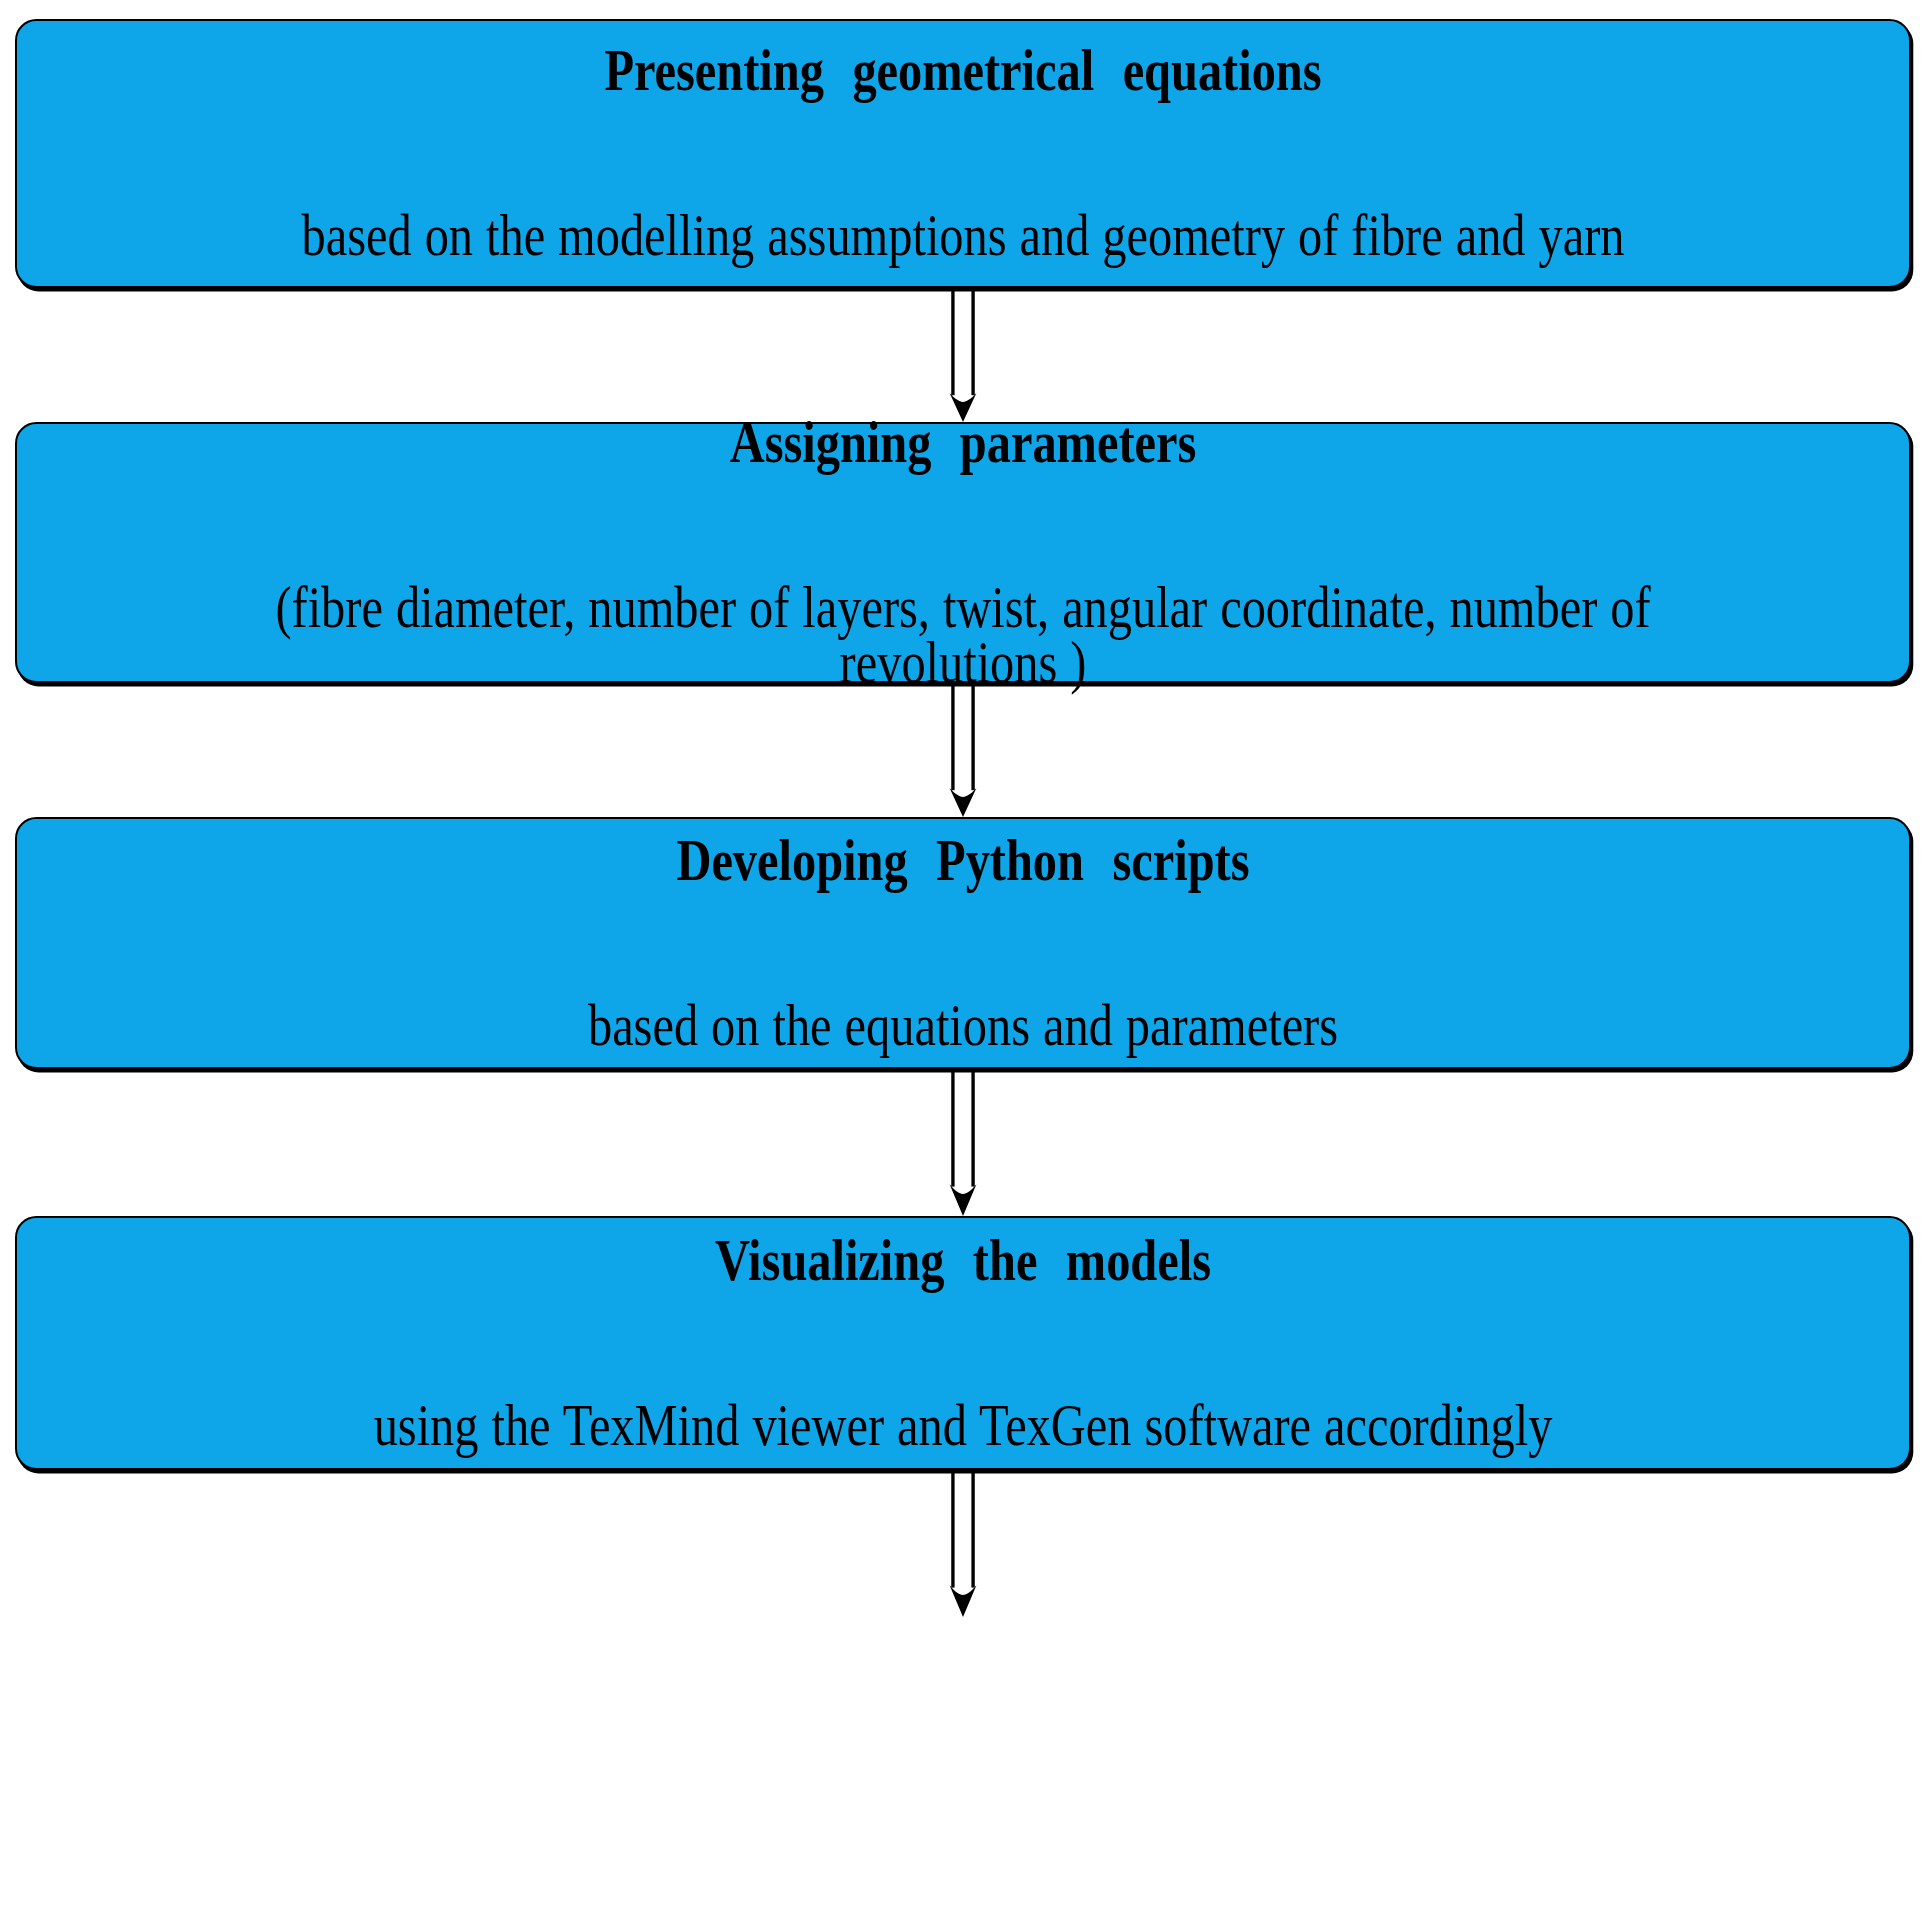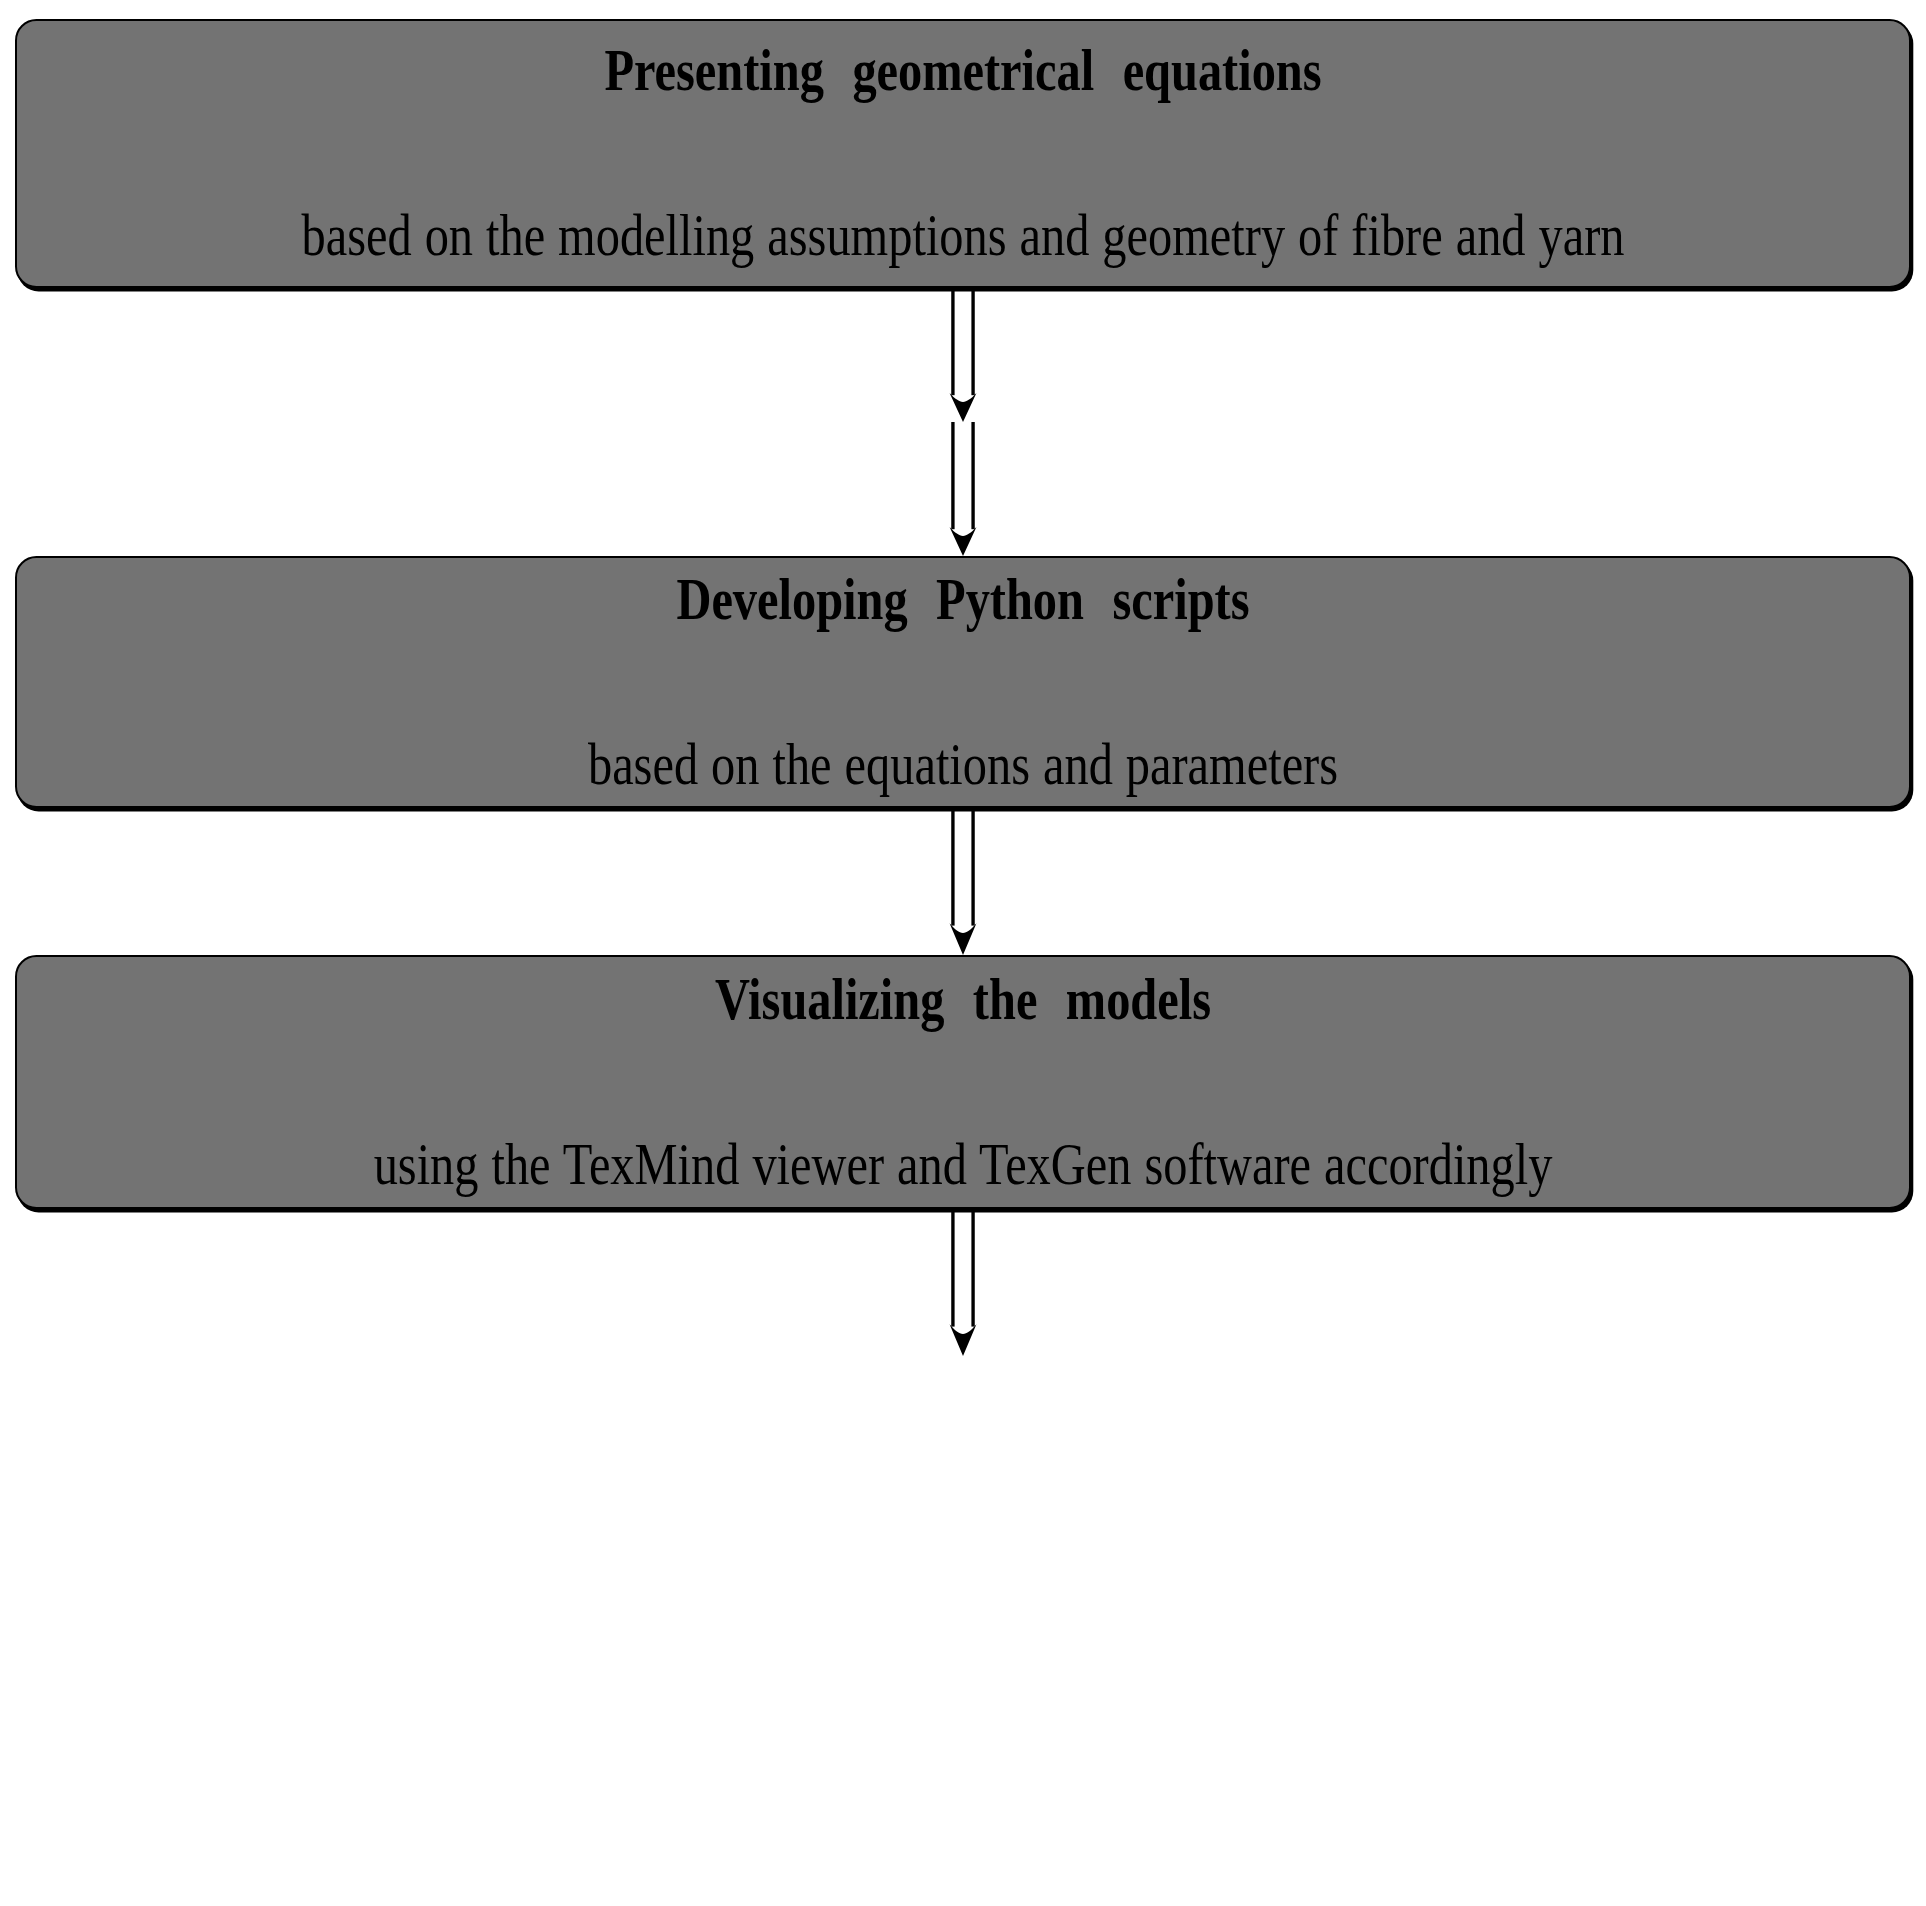--- a/index.html
+++ b/index.html
@@ -20,21 +20,21 @@
     height: 1906px;
     padding: 18.6px 15px 0 15px;
     display: flex;
     flex-direction: column;
     align-items: center;
   }
   .flow-box {
     box-sizing: border-box;
     width: 1896px;
     flex: 0 0 auto;
-    background: #737373;
+    background: #0ea5e9;
     border: 2.8px solid #000000;
     border-radius: 21.4px;
     box-shadow: 2.3px 3.4px 0 0 #000000;
     display: flex;
     align-items: center;
     justify-content: center;
     overflow: visible;
   }
   .box-content {
     width: 100%;
@@ -86,20 +86,27 @@
   </section>
 
   <div class="flow-gap h-gap1">
     <svg class="arrow-svg" width="28" viewBox="0 0 50 240" preserveAspectRatio="none" xmlns="http://www.w3.org/2000/svg">
       <rect x="4" y="0" width="6" height="192" fill="#000000"></rect>
       <rect x="40" y="0" width="6" height="192" fill="#000000"></rect>
       <path d="M 1 188 C 11 199 18 203 25 204 C 32 203 39 199 49 188 L 25 240 Z" fill="#000000"></path>
     </svg>
   </div>
 
+  <section class="flow-box h-box2">
+    <div class="box-content">
+      <div class="box-title">Assigning parameters</div>
+      <div class="box-body">(fibre diameter, number of layers, twist, angular coordinate, number of
+revolutions )</div>
+    </div>
+  </section>
 
   <div class="flow-gap h-gap2">
     <svg class="arrow-svg" width="28" viewBox="0 0 50 240" preserveAspectRatio="none" xmlns="http://www.w3.org/2000/svg">
       <rect x="4" y="0" width="6" height="192" fill="#000000"></rect>
       <rect x="40" y="0" width="6" height="192" fill="#000000"></rect>
       <path d="M 1 188 C 11 199 18 203 25 204 C 32 203 39 199 49 188 L 25 240 Z" fill="#000000"></path>
     </svg>
   </div>
 
   <section class="flow-box h-box3">

